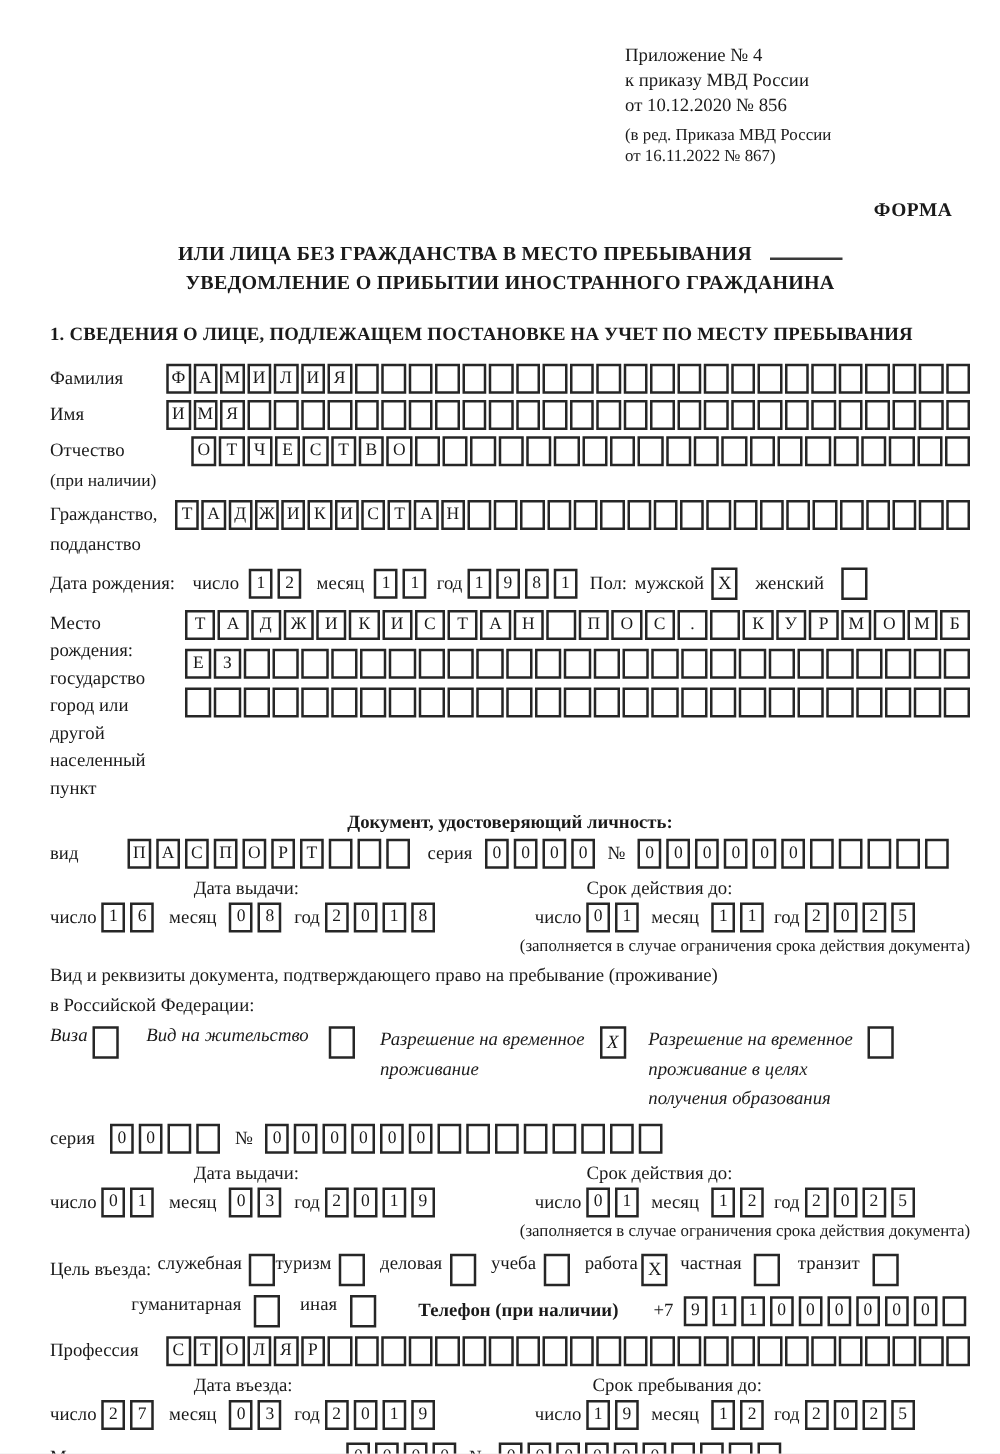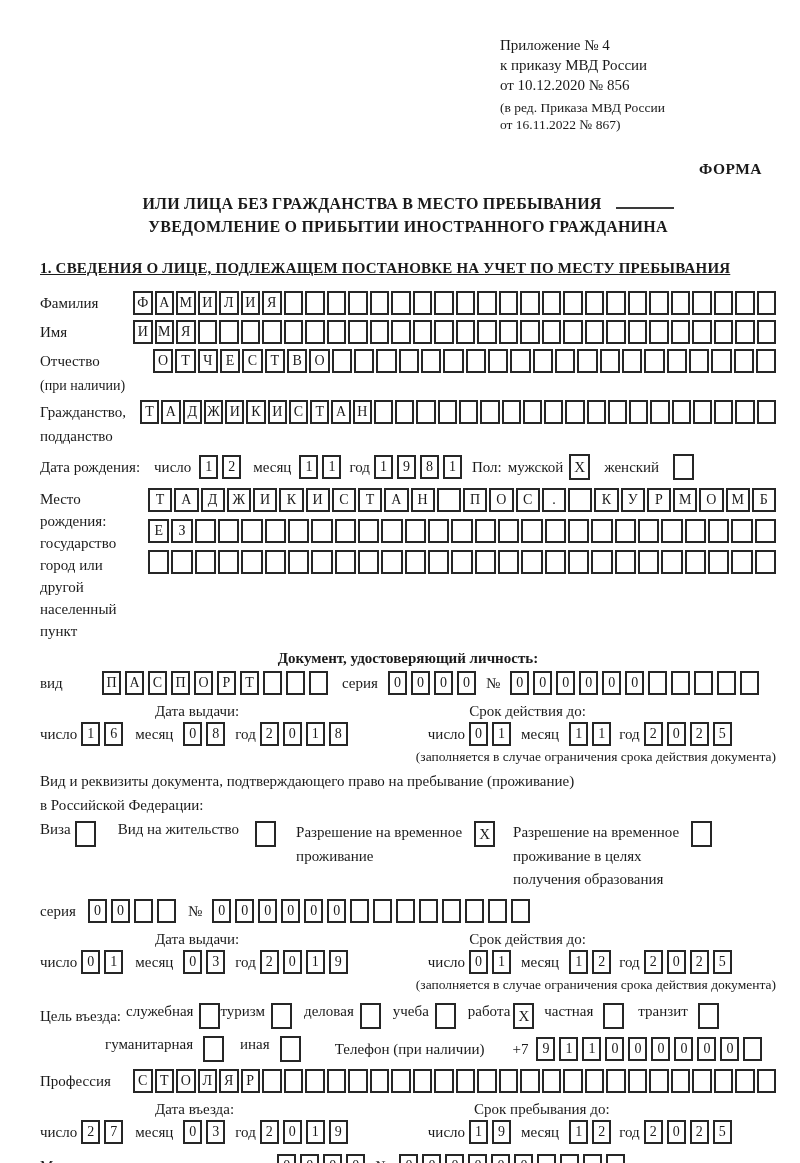--- a/index.html
+++ b/index.html
@@ -9,21 +9,21 @@
     color:#1a1a1a; font-size:15px;
     padding:36px 24px 0 40px; box-sizing:border-box;
     margin:0 auto; overflow:hidden;
   }
   .appendix { margin-left:460px; line-height:1.33; }
   .appendix .edition { font-size:13.5px; margin-top:3px; line-height:1.3; }
   .appendix .edition + .edition { margin-top:0; }
   .forma { text-align:right; font-weight:bold; margin:26px 14px 0 0; font-size:15.5px; letter-spacing:0.5px; }
   .title { text-align:center; font-weight:bold; margin-top:14px; font-size:16px; line-height:1.45; letter-spacing:0.2px; }
   .blank-line { display:inline-block; width:58px; height:13px; border-bottom:2px solid #3a3a3a; margin-left:14px; }
-  .sec-heading { font-weight:bold; margin-top:22px; font-size:15px; letter-spacing:0.2px;text-decoration:underline; }
+  .sec-heading { font-weight:bold; margin-top:22px; font-size:15px; letter-spacing:0.2px; }
 
   .row { display:flex; align-items:center; margin-top:5px; }
   .row.top { align-items:flex-start; }
   .lbl { flex-shrink:0; white-space:nowrap; }
   .lbl.two-line { line-height:24px; }
   .sub { font-size:14px; }
 
   .boxes { display:inline-flex; gap:2px; }
   .boxes.fill { flex:1; }
   .boxes.fill .cell { flex:1; }
@@ -38,21 +38,21 @@
   .checkbox {
     box-sizing:border-box; width:21px; height:26px; flex-shrink:0;
     border:2px solid #262626; background:#fff;
     display:inline-flex; align-items:center; justify-content:center;
     font-size:15px;
   }
   .rows-col { display:flex; flex-direction:column; flex:1; gap:7px; }
   .center-bold { text-align:center; font-weight:bold; margin-top:8px; }
   .note { text-align:right; font-size:13.5px; margin-top:3px; }
   .labels-row { display:flex; margin-top:8px; }
-  .permit-item { display:flex; align-items:flex-start; }
+  .permit-item { display:flex; align-items:flex-start;font-style:italic; }
   .permit-lbl { line-height:1.55; }
   .opt { display:flex; align-items:flex-start; }
   .opt .checkbox { margin-left:6px; }
 </style>
 </head>
 <body>
 
 <div class="page">
 
   <div class="appendix">
@@ -554,21 +554,21 @@
 
   <div class="row" style="margin-top:7px;">
     <span class="opt" style="margin-left:65px;">
       <span>гуманитарная</span>
       <span class="checkbox" style="margin-left:10px;"></span>
     </span>
     <span class="opt" style="margin-left:16px;">
       <span>иная</span>
       <span class="checkbox" style="margin-left:10px;"></span>
     </span>
-    <span class="lbl" style="margin-left:34px;">Телефон (при наличии)</span>
+    <span class="lbl" style="margin-left:34px;font-weight:bold;">Телефон (при наличии)</span>
     <span class="lbl" style="margin-left:28px;">+7</span>
     <span class="boxes fixed g4" style="margin-left:8px;">
         <span class="cell">9</span>
         <span class="cell">1</span>
         <span class="cell">1</span>
         <span class="cell">0</span>
         <span class="cell">0</span>
         <span class="cell">0</span>
         <span class="cell">0</span>
         <span class="cell">0</span>

